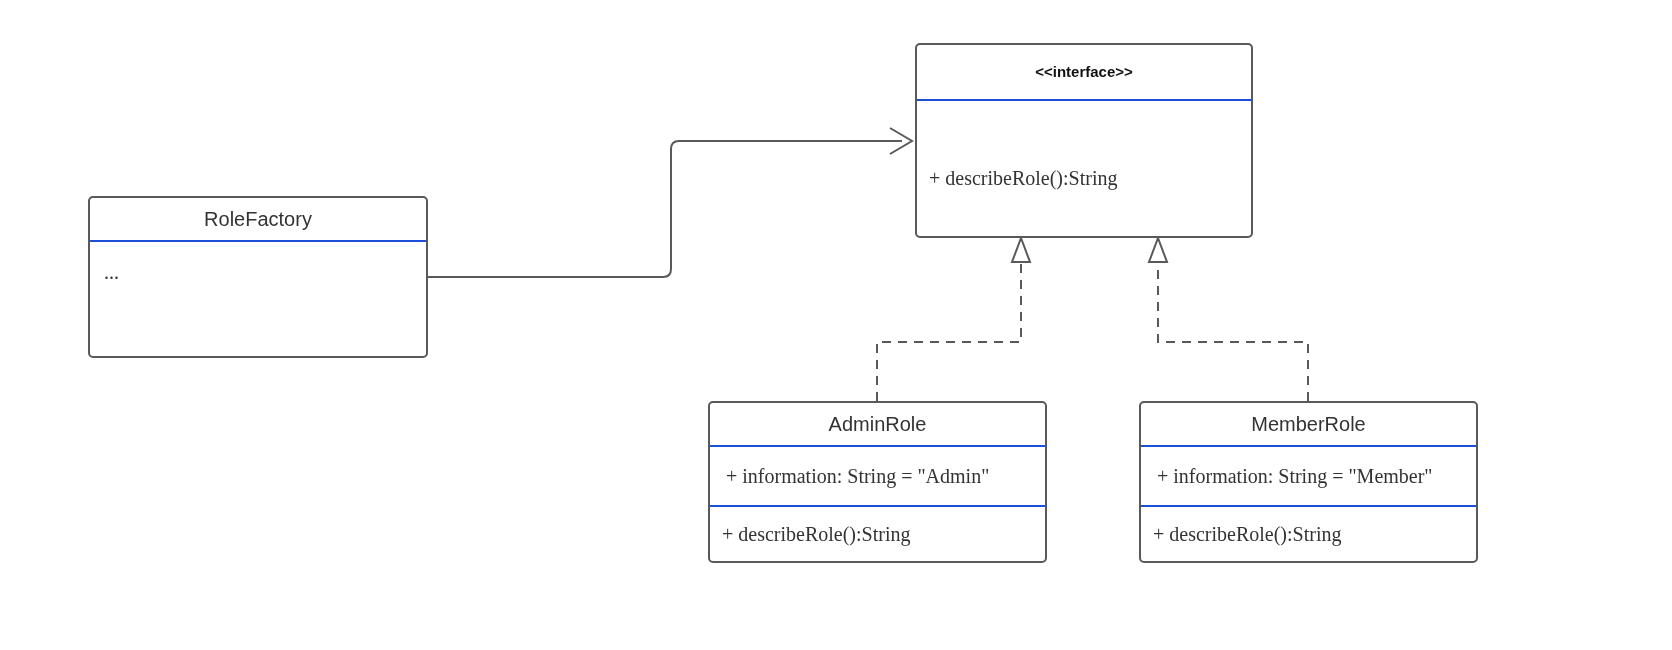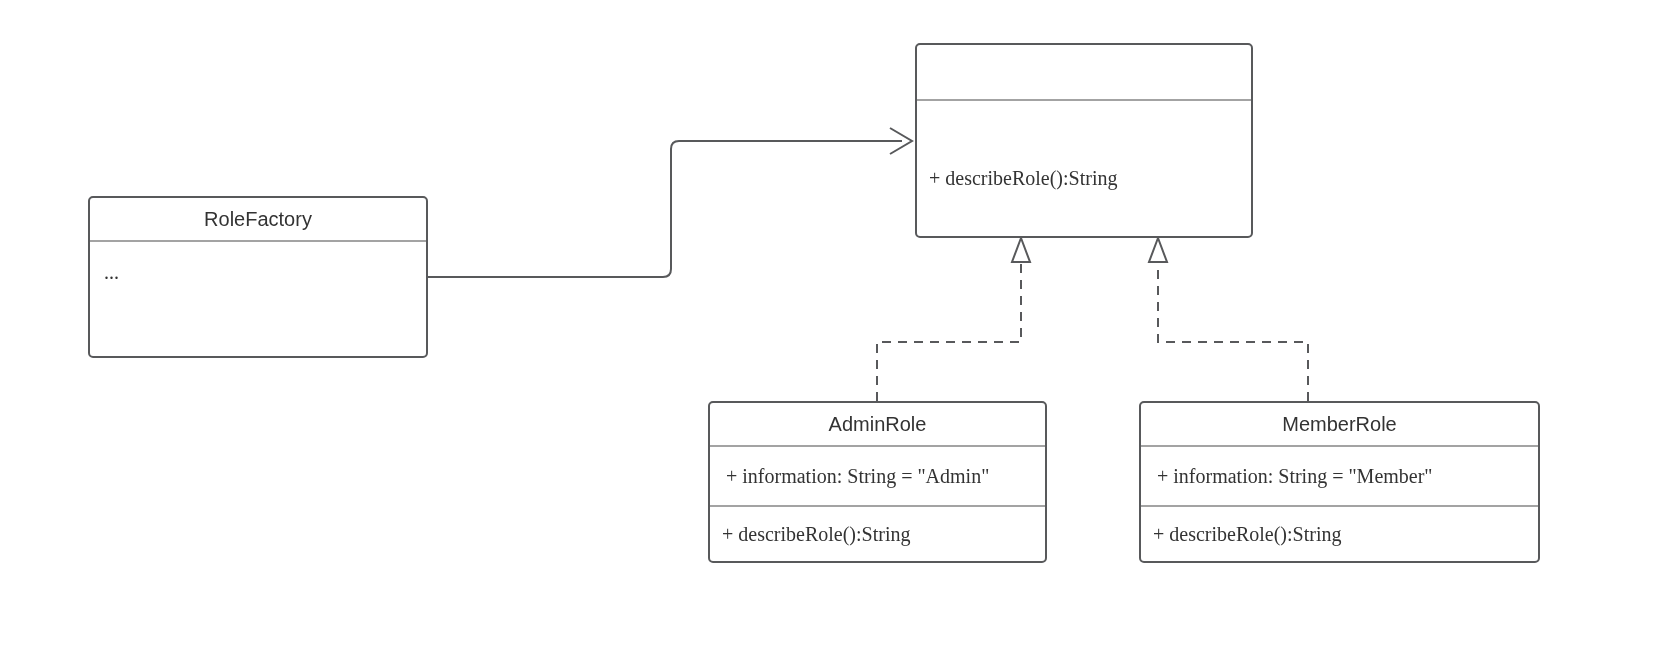--- a/index.html
+++ b/index.html
@@ -36,21 +36,21 @@
     flex-direction: column;
     overflow: hidden;
   }
   .compartment {
     box-sizing: border-box;
     display: flex;
     align-items: center;
     position: relative;
   }
   .compartment + .compartment {
-    border-top: 2px solid #a3a3a3;
+    border-top: 2px solid #1d4ed8;
   }
   .c-center {
     justify-content: center;
     text-align: center;
   }
   .c-left {
     justify-content: flex-start;
   }
   .title-serif {
     font-family: Liberation Sans, sans-serif;
@@ -105,40 +105,41 @@
       <span class="title-serif">RoleFactory</span>
     </div>
     <div class="compartment c-left pad-l-14" style="height:62px;">
       <span class="member">...</span>
     </div>
   </div>
 
   <div class="uml-box" style="left:915px; top:43px; width:338px; height:195px;">
     <div class="compartment c-center" style="height:54px;">
       <div class="stereo-block">
+        <div>&lt;&lt;interface&gt;&gt;</div>
       </div>
     </div>
     <div class="compartment c-left pad-l-12" style="flex:1;">
       <span class="member" style="position:absolute; top:66px; left:12px;">+ describeRole():String</span>
     </div>
   </div>
 
   <div class="uml-box" style="left:708px; top:401px; width:339px; height:162px;">
     <div class="compartment c-center" style="height:42px;">
       <span class="title-serif">AdminRole</span>
     </div>
     <div class="compartment c-left pad-l-16" style="height:60px;">
       <span class="member">+ information: String = "Admin"</span>
     </div>
     <div class="compartment c-left pad-l-12" style="flex:1;">
       <span class="member">+ describeRole():String</span>
     </div>
   </div>
 
-  <div class="uml-box" style="left:1139px; top:401px; width:401px; height:162px;">
+  <div class="uml-box" style="left:1139px; top:401px; width:339px; height:162px;">
     <div class="compartment c-center" style="height:42px;">
       <span class="title-serif">MemberRole</span>
     </div>
     <div class="compartment c-left pad-l-16" style="height:60px;">
       <span class="member">+ information: String = "Member"</span>
     </div>
     <div class="compartment c-left pad-l-12" style="flex:1;">
       <span class="member">+ describeRole():String</span>
     </div>
   </div>

